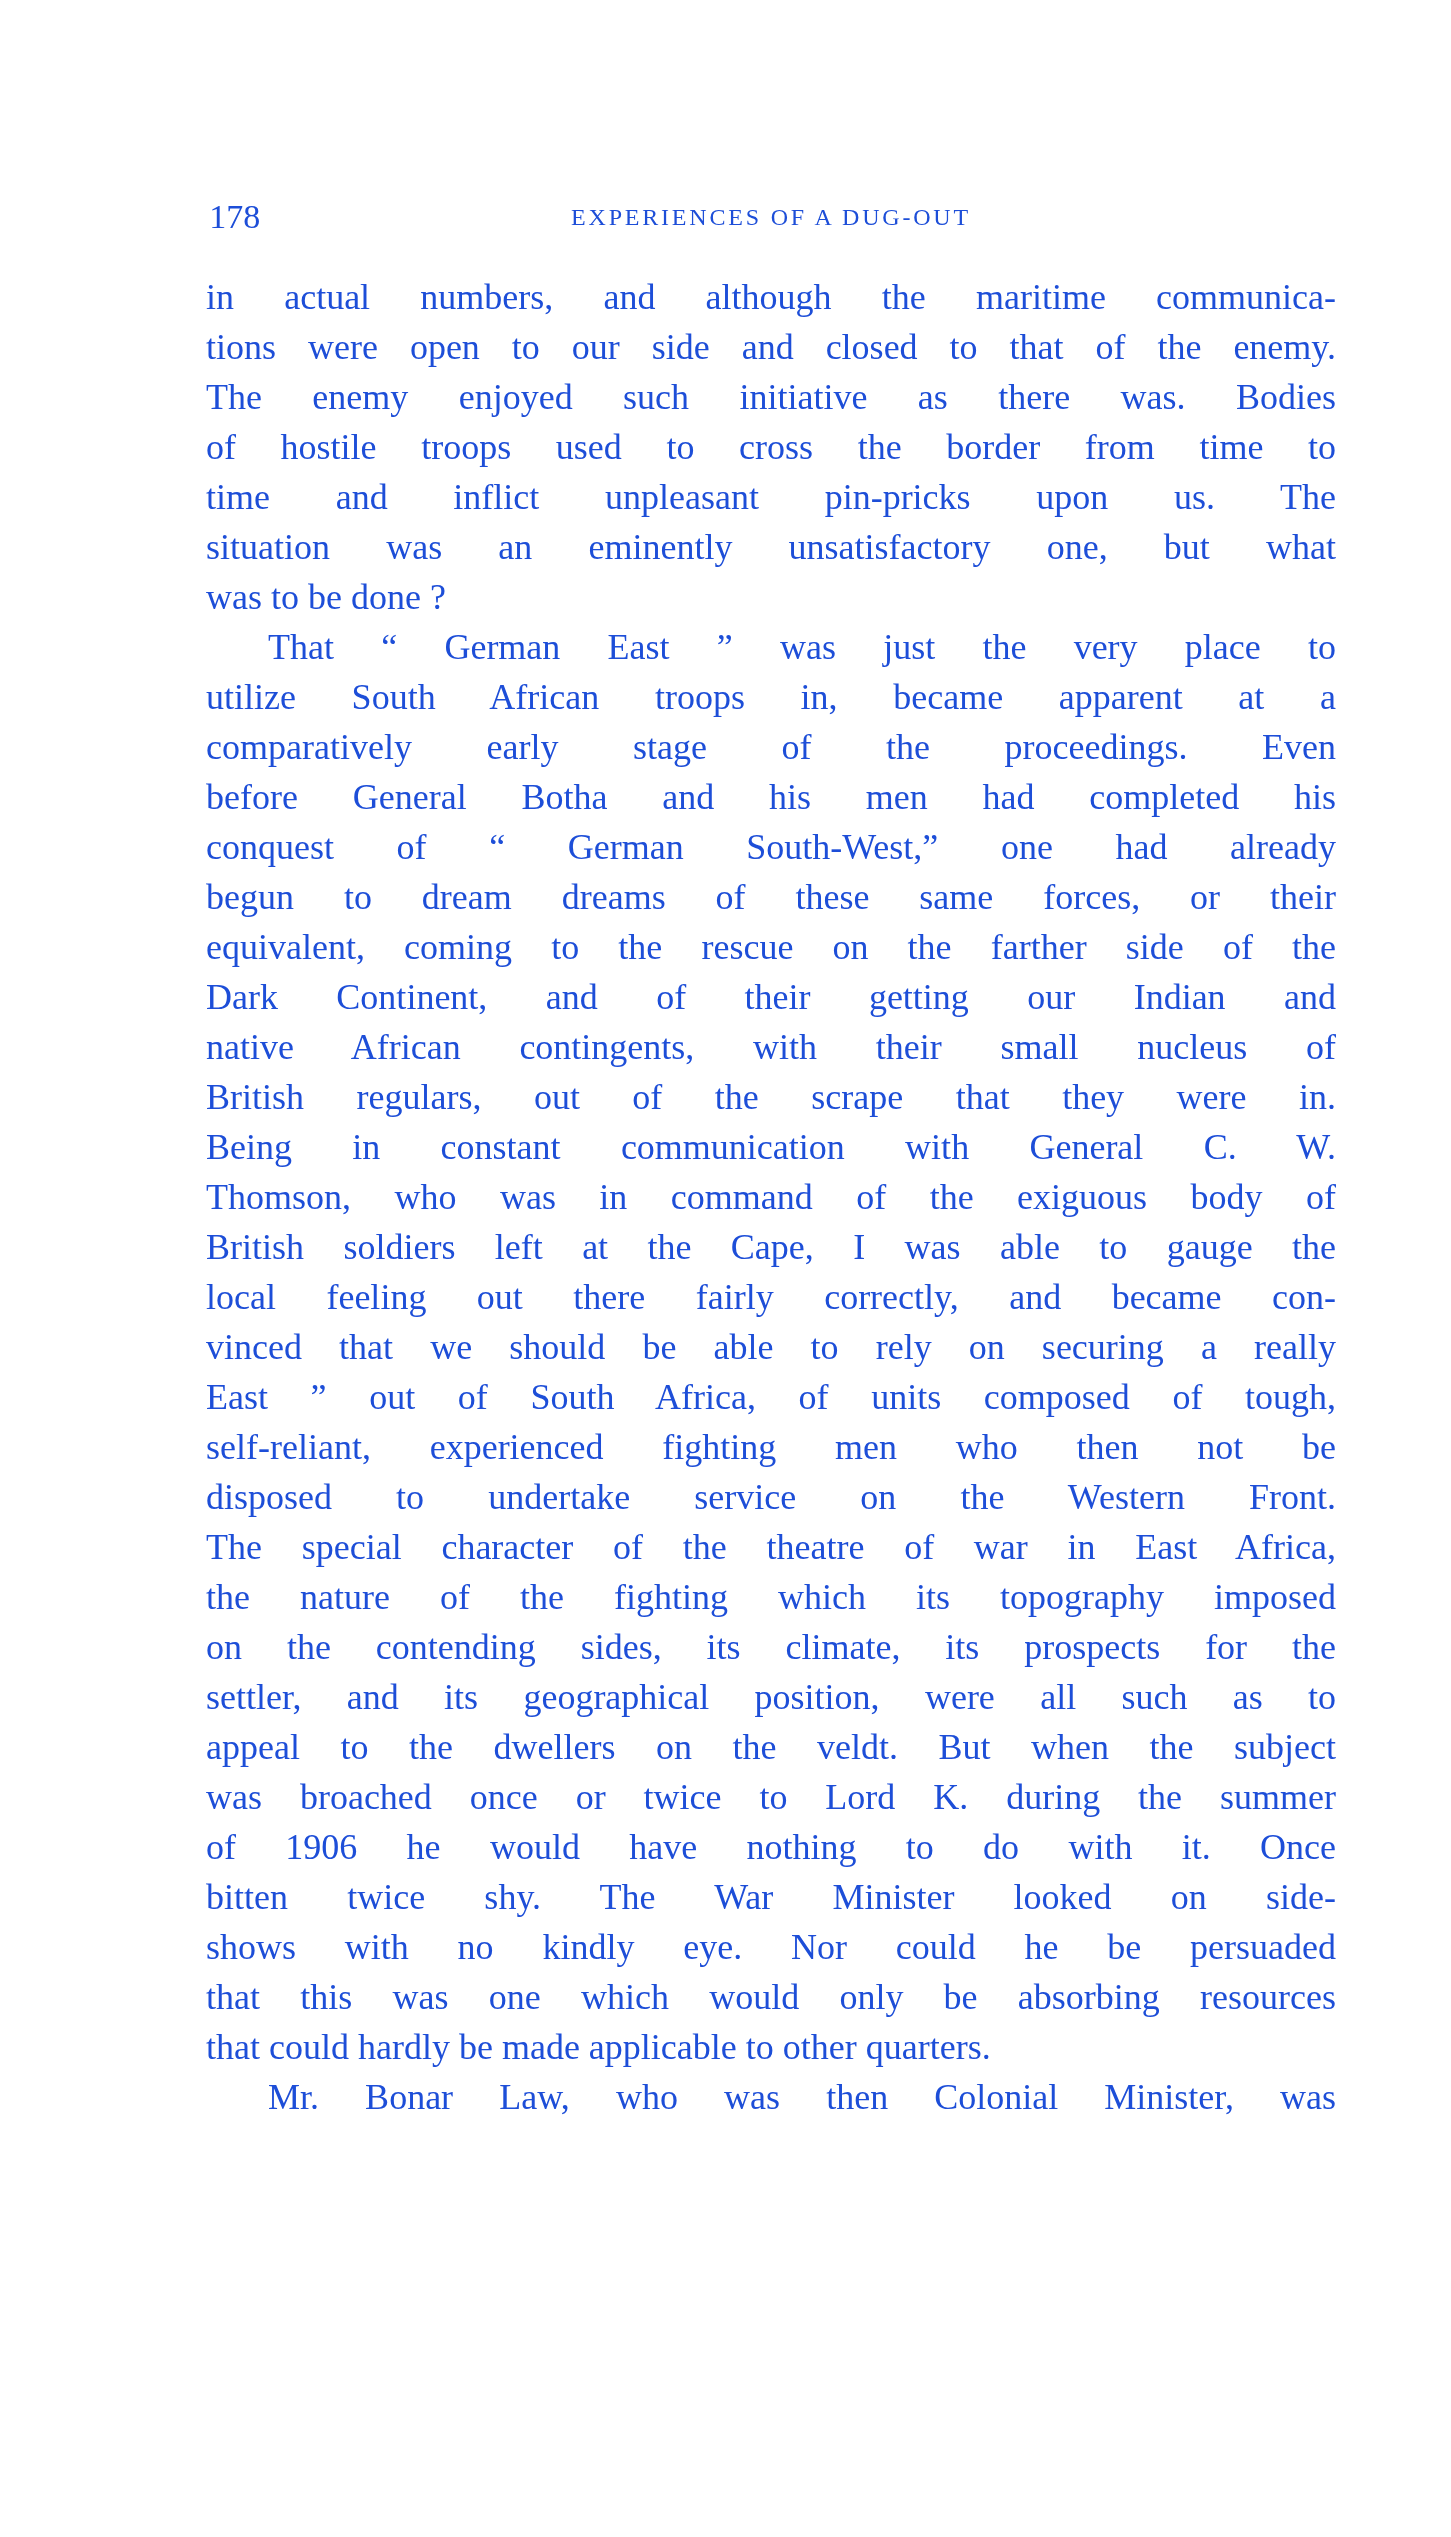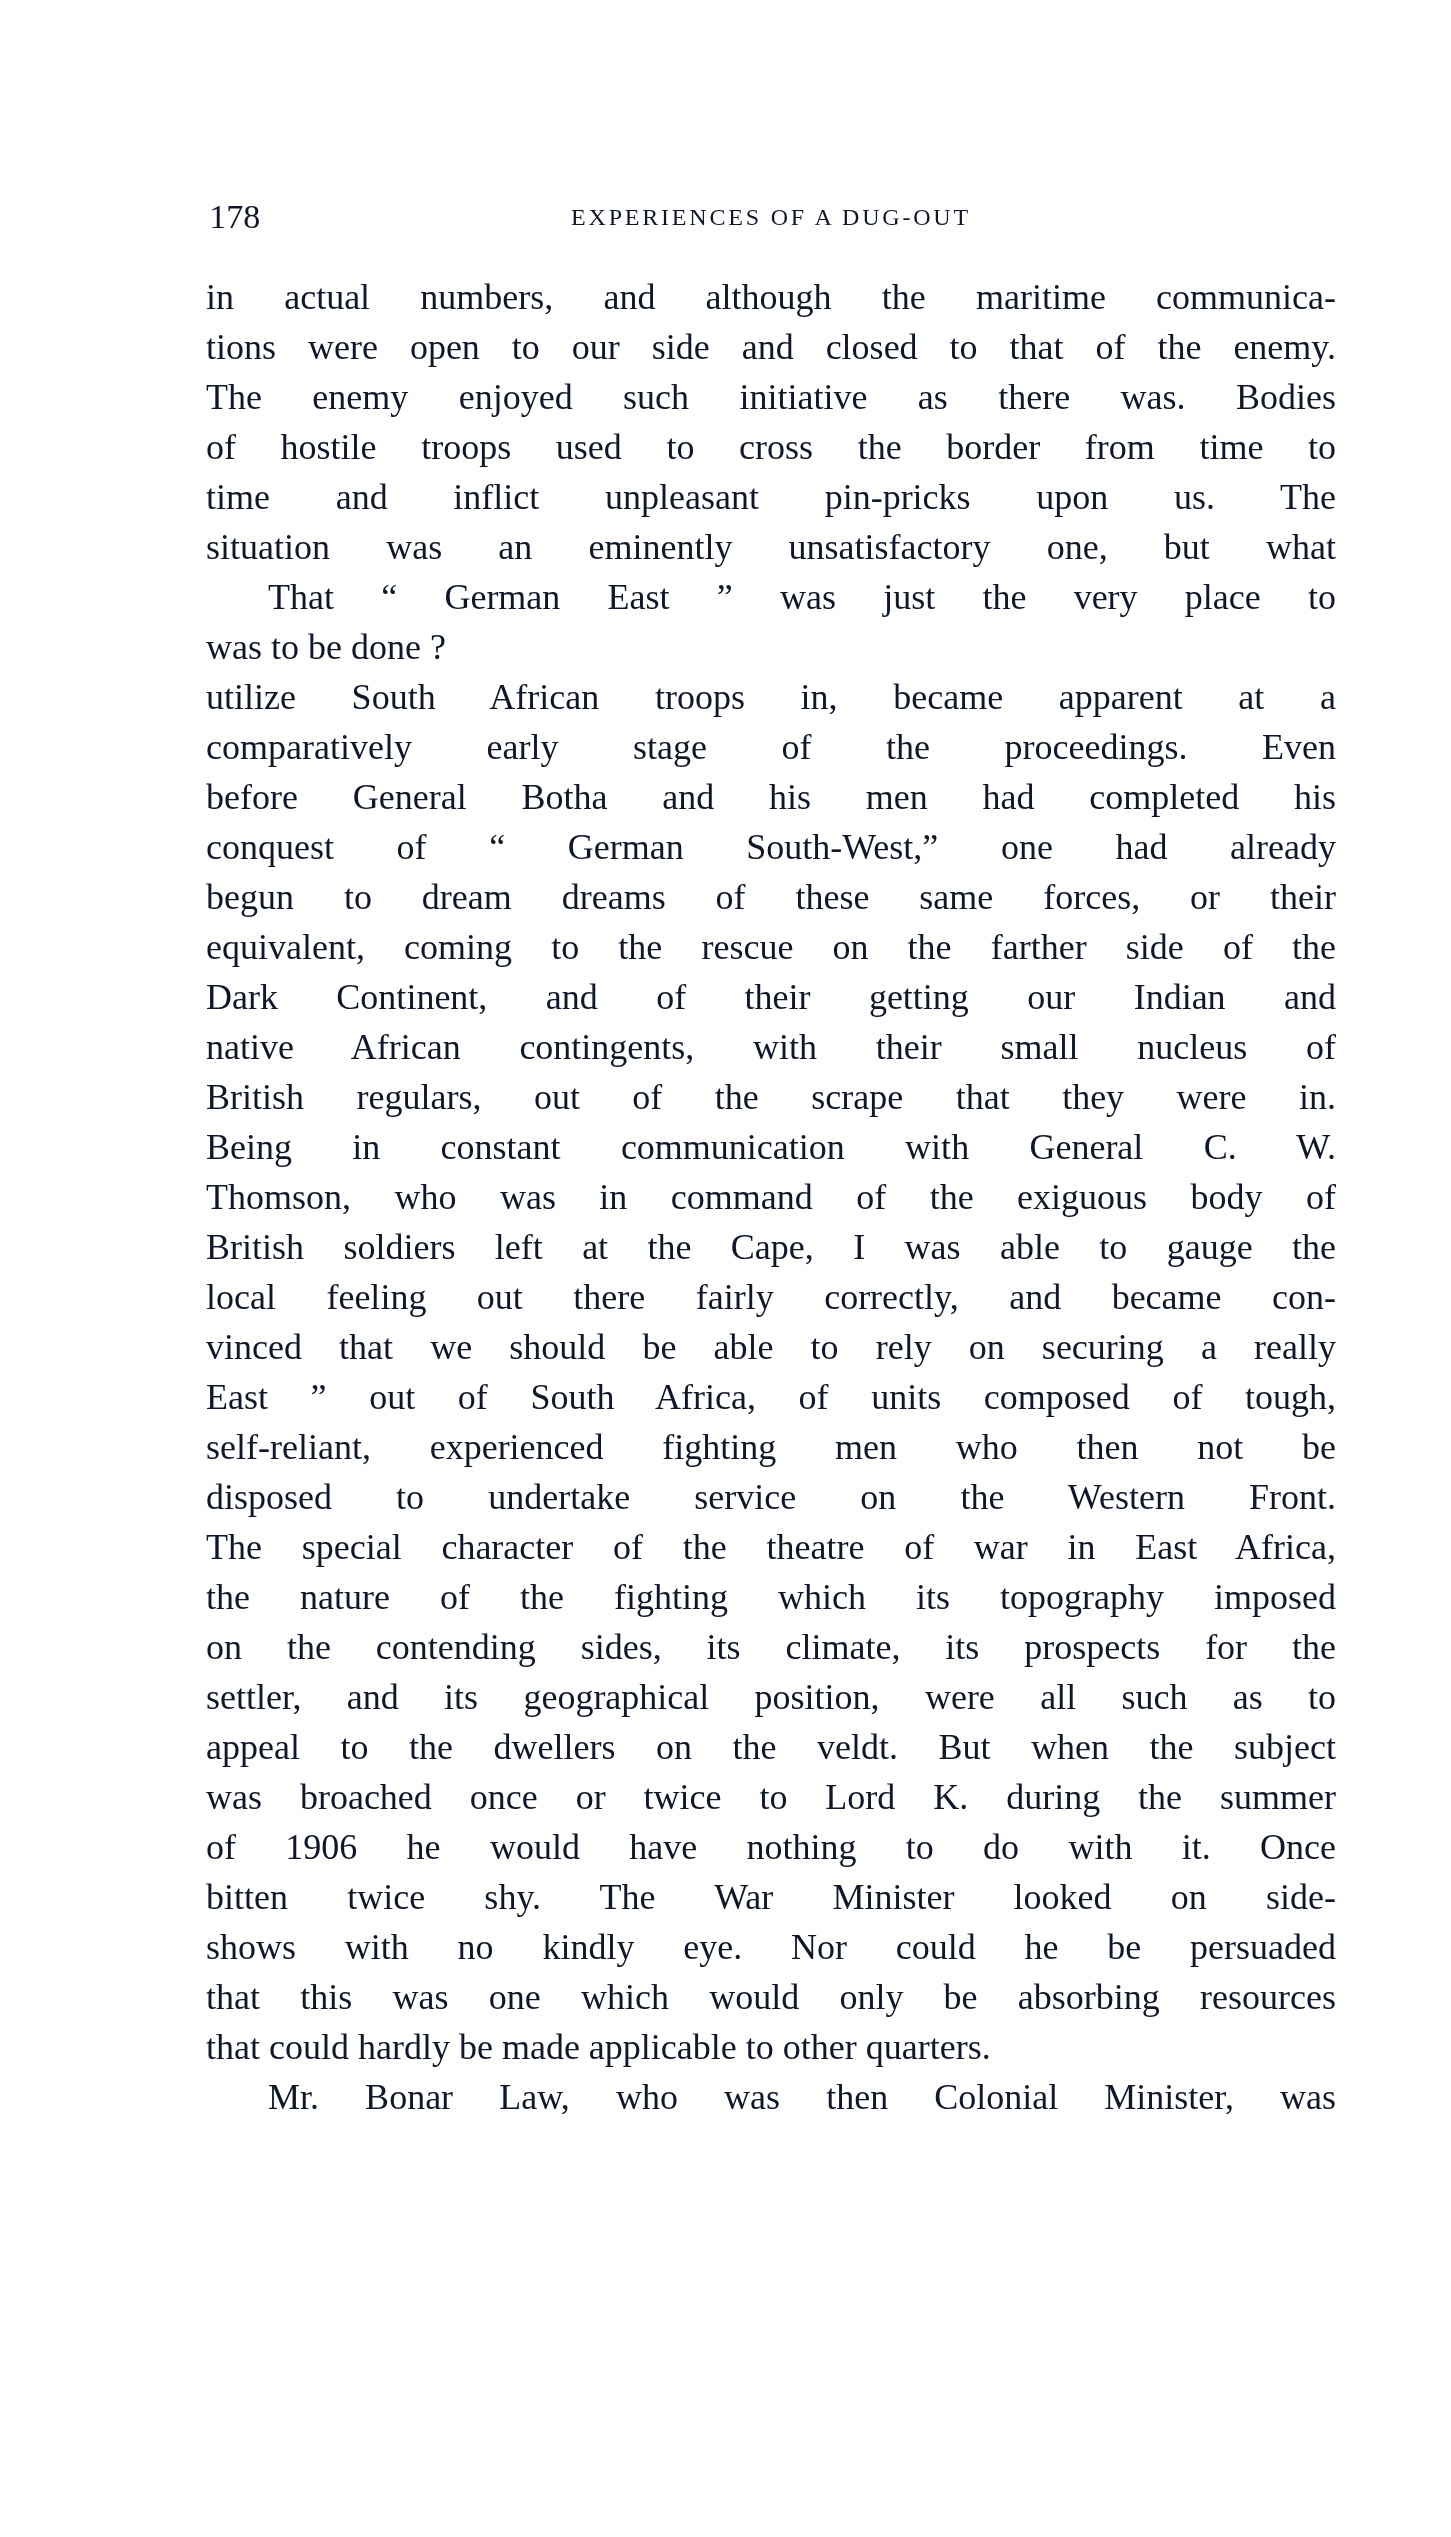--- a/index.html
+++ b/index.html
@@ -8,21 +8,21 @@
     height: 2538px;
     background: #ffffff;
   }
   .page {
     position: relative;
     width: 1451px;
     height: 2538px;
     background: #ffffff;
     overflow: hidden;
     font-family: "Liberation Serif", serif;
-    color: #0f172a;
+    color: #1d4ed8;
   }
   .text-column {
     position: absolute;
     left: 206px;
     top: 192px;
     width: 1130px;
   }
   .page-header {
     position: relative;
     height: 50px;
@@ -63,22 +63,22 @@
       <div class="running-title">EXPERIENCES OF A DUG-OUT</div>
     </div>
 
     <div>
       <div class="line">in actual numbers, and although the maritime communica-</div>
       <div class="line">tions were open to our side and closed to that of the enemy.</div>
       <div class="line">The enemy enjoyed such initiative as there was. Bodies</div>
       <div class="line">of hostile troops used to cross the border from time to</div>
       <div class="line">time and inflict unpleasant pin-pricks upon us. The</div>
       <div class="line">situation was an eminently unsatisfactory one, but what</div>
+      <div class="line end">was to be done ?</div>
       <div class="line indent">That “ German East ” was just the very place to</div>
-      <div class="line end">was to be done ?</div>
       <div class="line">utilize South African troops in, became apparent at a</div>
       <div class="line">comparatively early stage of the proceedings. Even</div>
       <div class="line">before General Botha and his men had completed his</div>
       <div class="line">conquest of “ German South-West,” one had already</div>
       <div class="line">begun to dream dreams of these same forces, or their</div>
       <div class="line">equivalent, coming to the rescue on the farther side of the</div>
       <div class="line">Dark Continent, and of their getting our Indian and</div>
       <div class="line">native African contingents, with their small nucleus of</div>
       <div class="line">British regulars, out of the scrape that they were in.</div>
       <div class="line">Being in constant communication with General C. W.</div>

